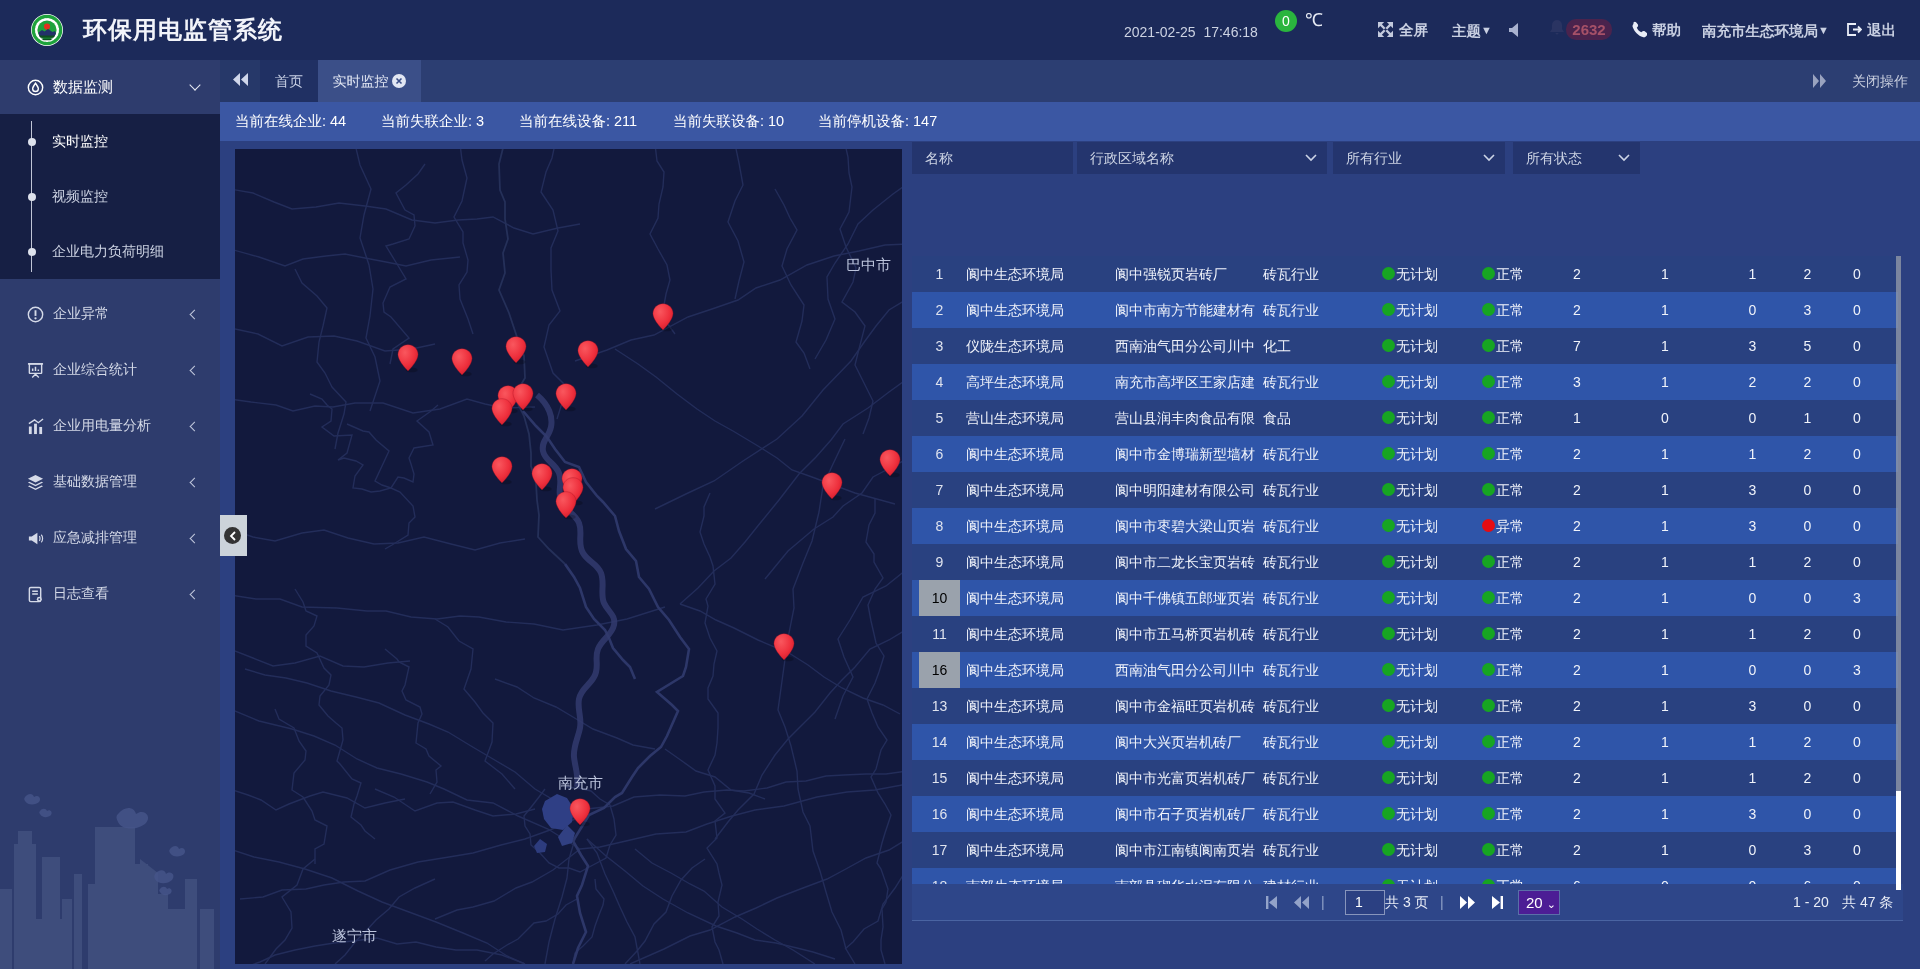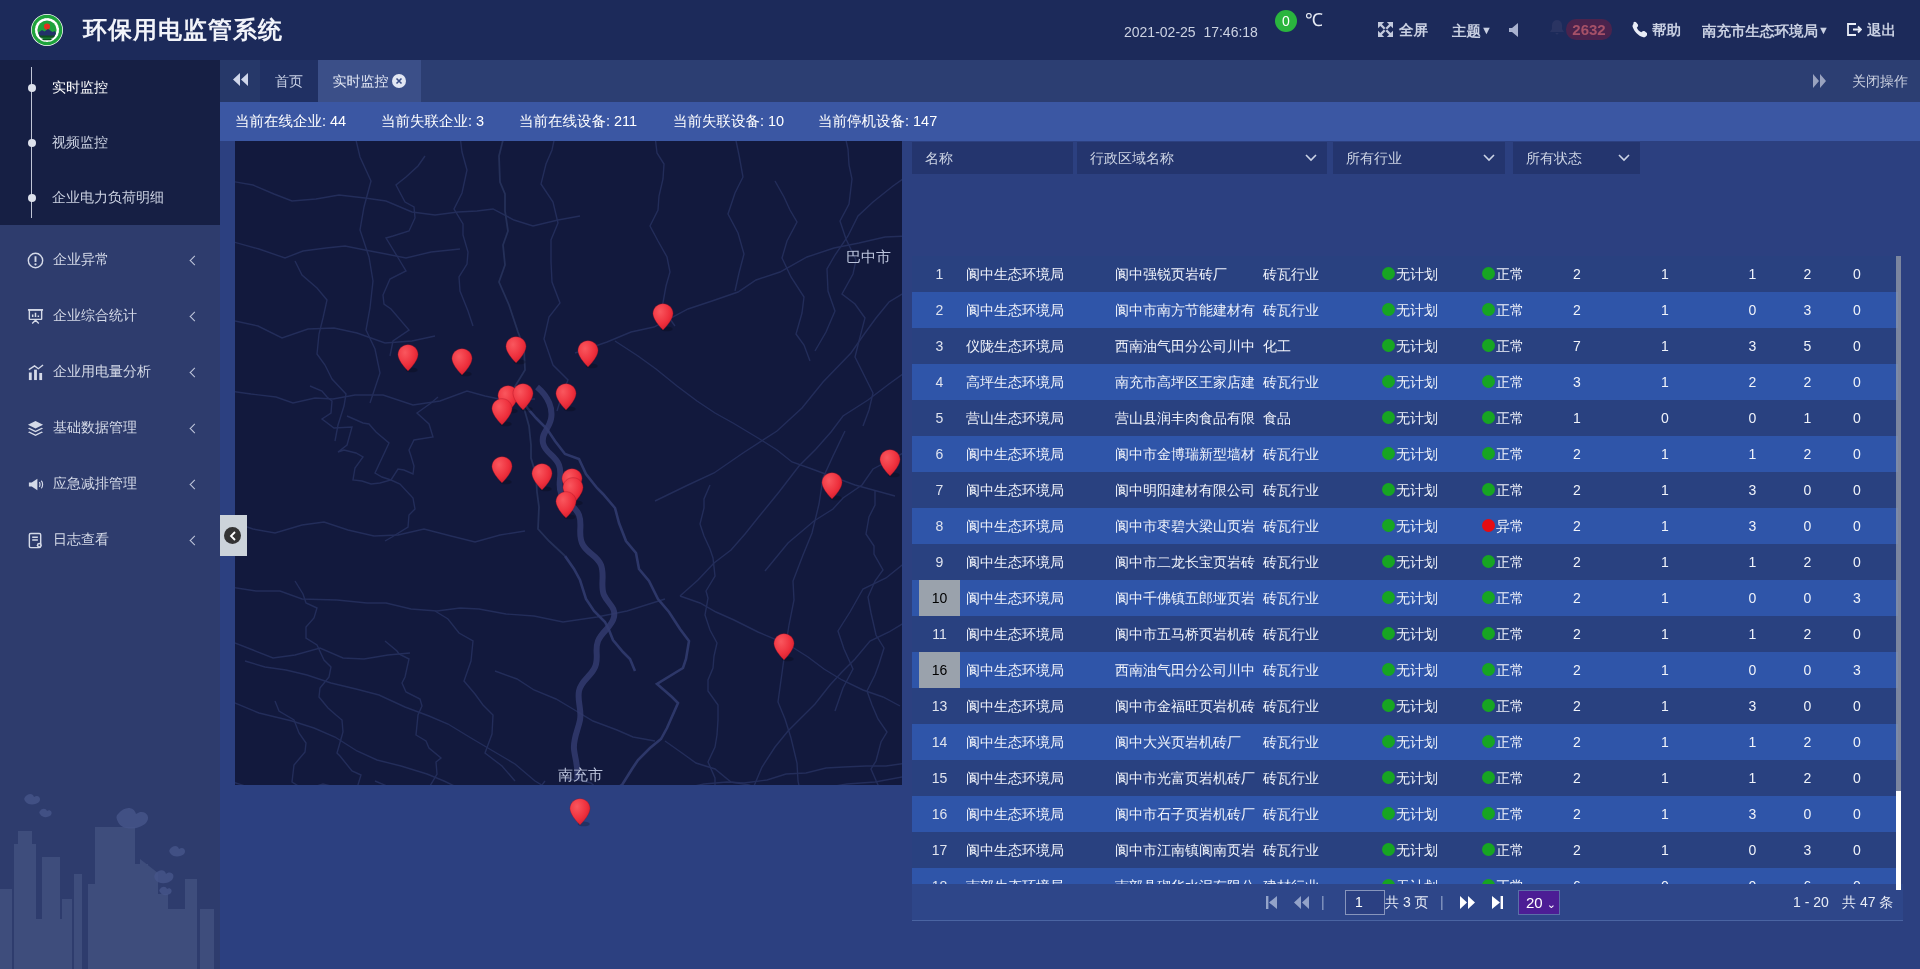--- a/index.html
+++ b/index.html
@@ -33,21 +33,21 @@
 #tabbar{position:absolute;left:220px;top:60px;width:1700px;height:42px;background:#2c3e72}
 #collbox{position:absolute;left:0;top:0;width:40px;height:42px;background:#263869;text-align:center;line-height:42px}
 .tab{position:absolute;top:0;height:42px;line-height:42px;text-align:center;font-size:14px}
 #tab1{left:40px;width:58px;background:#203063;color:#c9d1e6}
 #tab2{left:98px;width:103px;background:#3b4f88;color:#e2e7f3}
 #closeops{position:absolute;left:0;top:0;width:1700px;height:42px;font-size:14px;color:#c8cede}
 
 #statsbar{position:absolute;left:220px;top:102px;width:1700px;height:39px;background:#3b57a3;line-height:39px;font-size:14.5px;color:#fff;white-space:nowrap}
 #statsbar b{font-weight:normal;position:absolute;top:0}
 
-#map{position:absolute;left:235px;top:141px;width:667px;height:644px;background:#12193d;overflow:hidden}
+#map{position:absolute;left:235px;top:149px;width:667px;height:815px;background:#12193d;overflow:hidden}
 #collbtn{position:absolute;left:220px;top:515px;width:27px;height:41px;background:#ccd3da;z-index:5}
 #collbtn .c{position:absolute;left:4px;top:12px;width:17px;height:17px;border-radius:50%;background:#333;text-align:center}
 
 #panel{position:absolute;left:912px;top:141px;width:991px;height:580px}
 #filterrow{position:absolute;left:-7px;top:0;width:998px;height:45px;background:#2c4080}
 .fbox{position:absolute;top:1px;height:32px;background:#24356e;color:#cdd4e4;font-size:14px;line-height:32px;padding-left:13px}
 .fbox .chev{position:absolute;right:10px;top:12px;width:12px;height:8px}
 .fbox .chev svg{display:block}
 #thead{position:absolute;left:0;top:45px;width:991px;height:70px;background:#2e70b5;font-size:15px;font-weight:bold;color:#fff}
 #thead .h1{position:absolute;top:0;height:70px;line-height:70px}
@@ -112,20 +112,28 @@
   <div class="hitem" style="left:1702px">南充市生态环境局<span style="font-size:11px;vertical-align:2px">▼</span></div>
   <div class="hitem" style="left:1845px">
     <svg class="hico" width="17" height="17" viewBox="0 0 17 17" fill="none" stroke="#e9edf7" stroke-width="1.8">
       <path d="M11 3H3v11h8" fill="none"></path>
       <path d="M8 8.5h8M13 5.5l3 3-3 3" fill="none"></path>
     </svg>退出
   </div>
 </div>
 
 <div id="sidebar">
+  <div class="mitem" id="m0">
+    <svg class="mico" viewBox="0 0 18 18" fill="none" stroke="#fff" stroke-width="1.5">
+      <circle cx="9" cy="9" r="7.6"></circle>
+      <path d="M9 4.5c2 2.8 3 4.4 3 5.8a3 3 0 0 1-6 0c0-1.4 1-3 3-5.8z"></path>
+    </svg>
+    <span style="color:#fff">数据监测</span>
+    <span class="darrow"></span>
+  </div>
   <div id="submenu">
     <div class="vline"></div>
     <div class="sitem" style="color:#fff">
         <i class="dot"></i>
         <span>实时监控</span>
       </div>
     <div class="sitem">
         <i class="dot"></i>
         <span>视频监控</span>
       </div>

